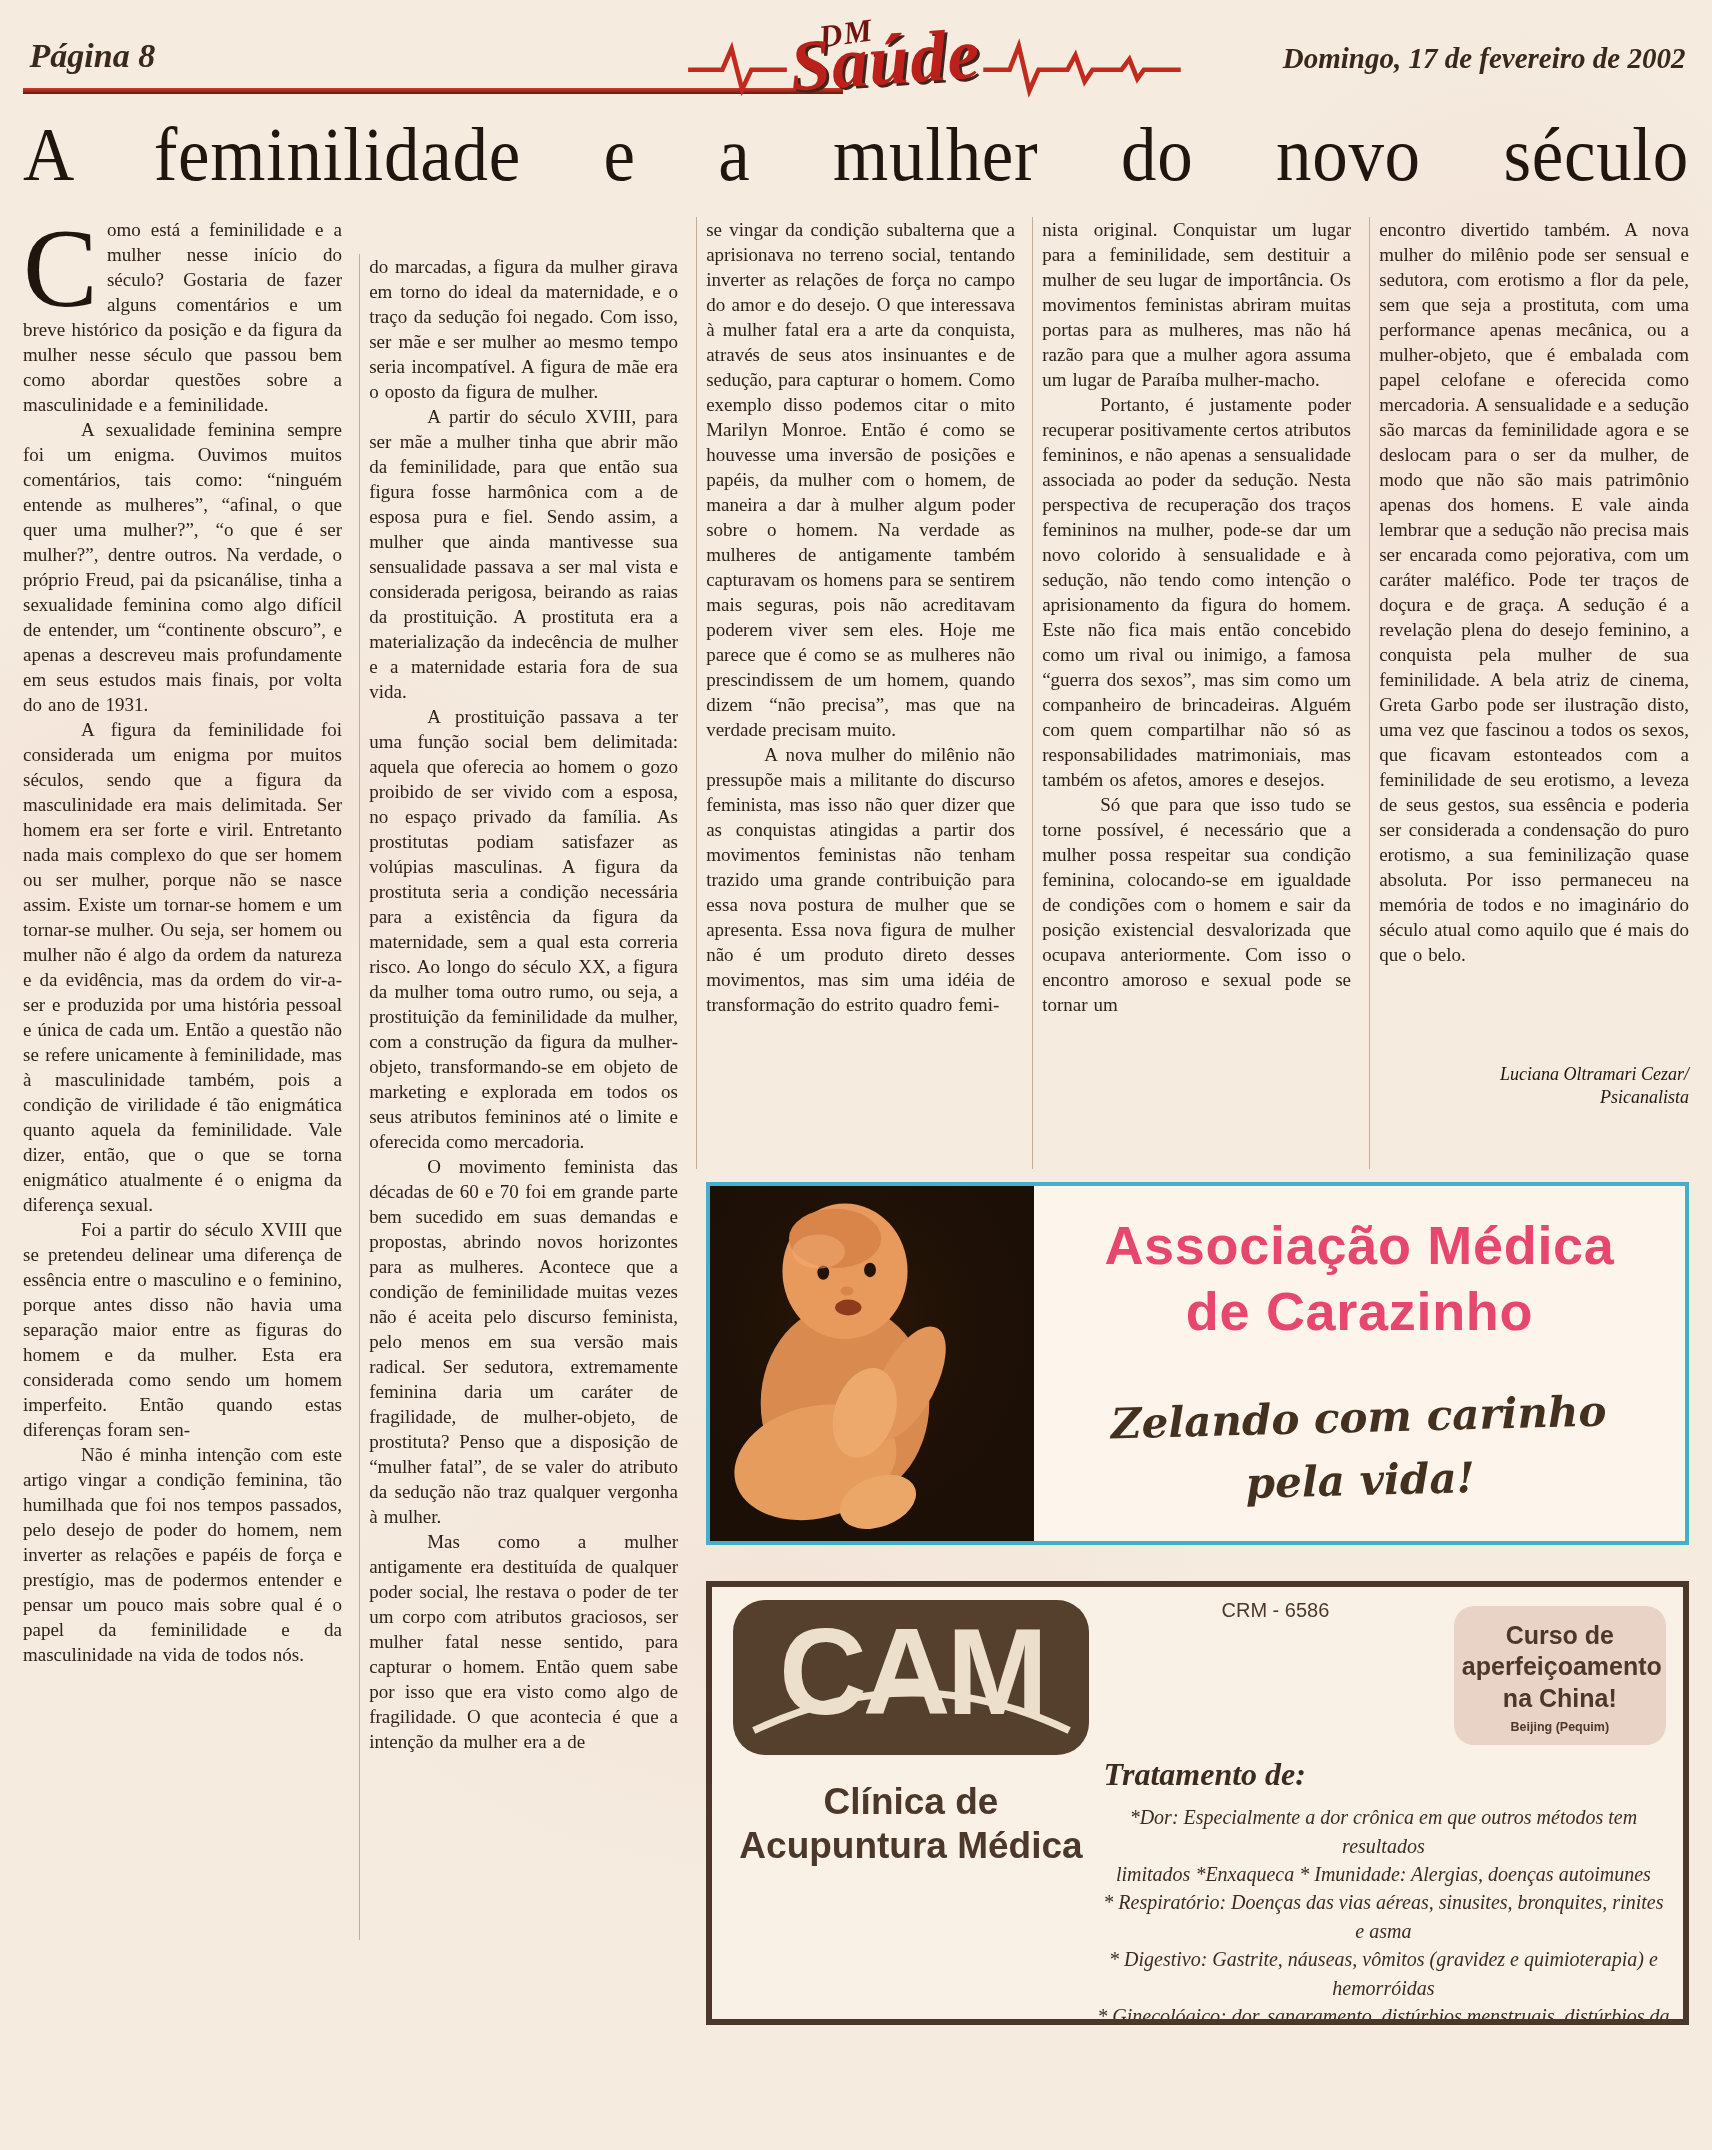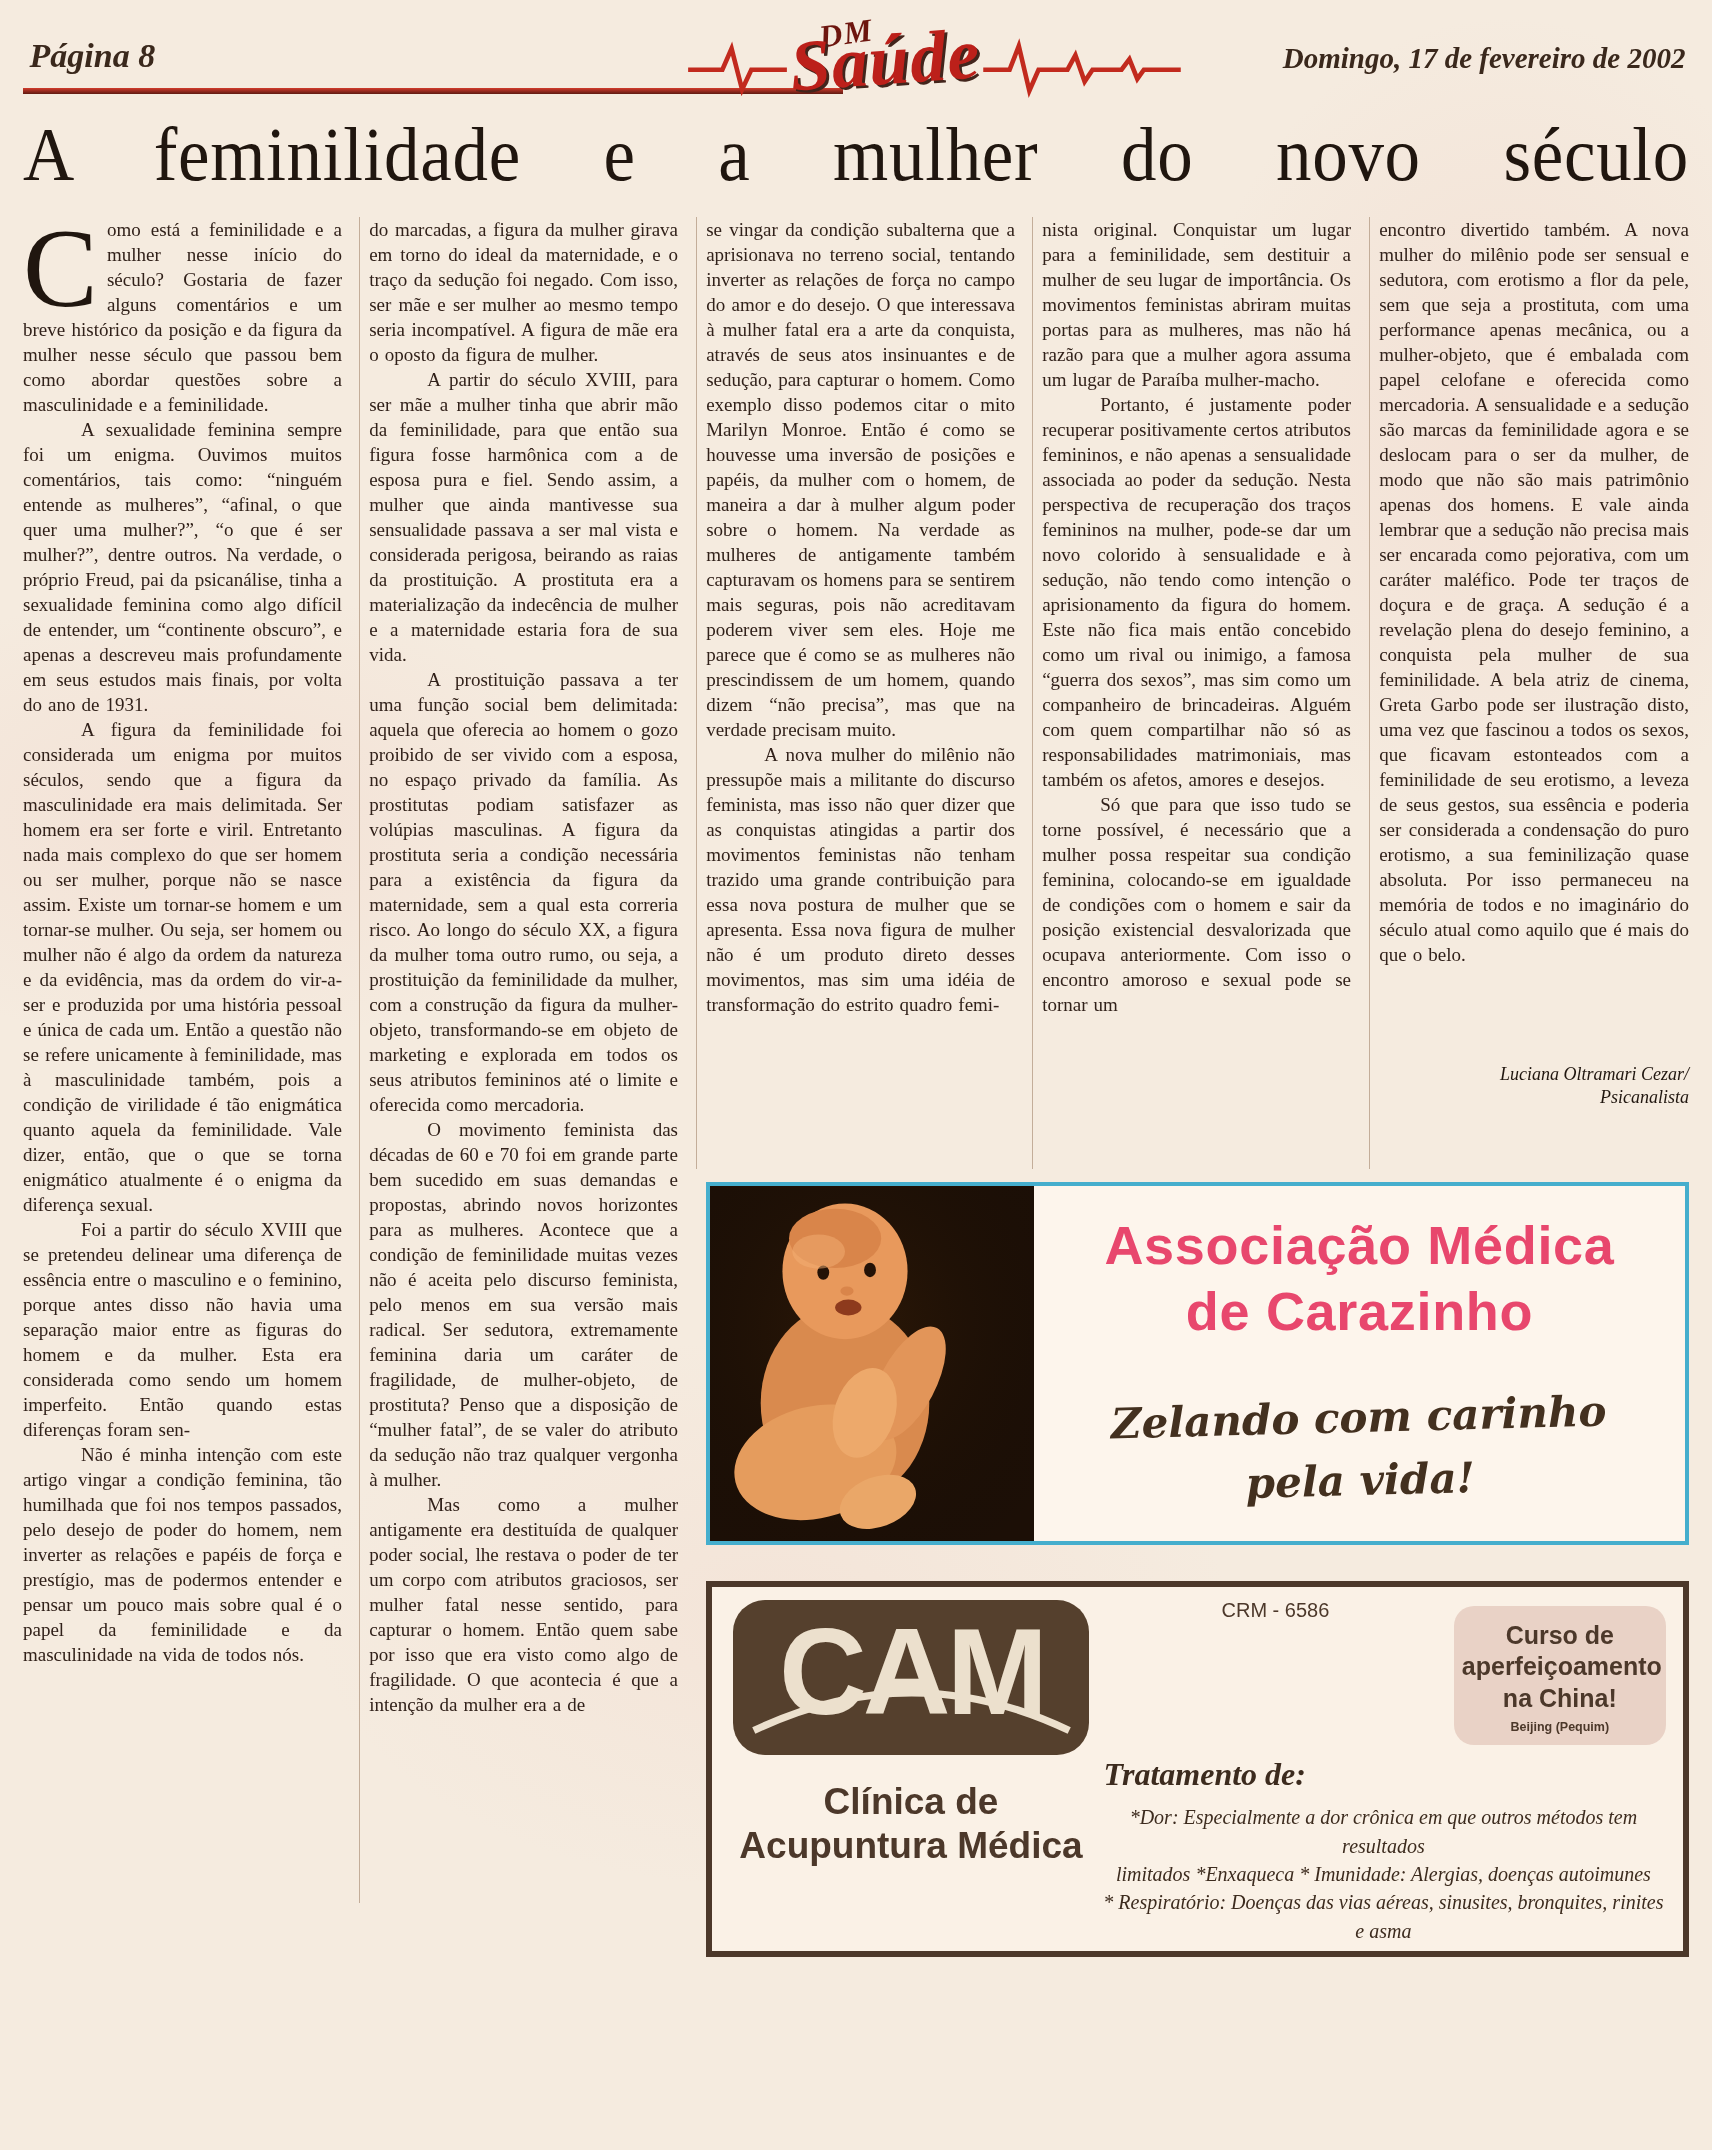--- a/index.html
+++ b/index.html
@@ -43,21 +43,21 @@
   
   .article{position:absolute;left:23px;top:217px;width:1666px;height:1765px;}
   .article-col{
     position:absolute;top:0;width:319px;overflow:hidden;
     font-size:19px;line-height:25px;text-align:justify;color:var(--ink);
     word-spacing:1.3px;
   }
   .article-col p{text-indent:58px;}
   .article-col p.cont{text-indent:0;}
   .col-1{left:0;height:1686px;}
-  .col-2{left:336px;height:1686px;}
+  .col-2{left:336px;height:1686px;margin-top:37px;}
   .col-3{left:673px;height:952px;}
   .col-4{left:1009px;height:952px;}
   .col-5{left:1346px;height:952px;width:320px;}
   .col-2,.col-3,.col-4,.col-5{border-left:0.7px solid #c3ad99;padding-left:9.2px;}
   .dropcap{
     float:left;font-size:112px;line-height:.78;padding:8px 9.2px 0 0;
     color:var(--ink-dark);font-family:"Liberation Serif",serif;
   }
   .byline{
     position:absolute;left:1346px;top:846px;width:320px;text-align:right;
@@ -76,21 +76,21 @@
     font-family:"Liberation Sans",sans-serif;font-weight:bold;
     font-size:54px;line-height:1.22;color:var(--amc-pink);letter-spacing:0.7px;
   }
   .amc-slogan{
     margin-top:41px;font-style:italic;font-weight:bold;font-size:42px;line-height:1.5;
     color:#43301f;font-family:"DejaVu Serif",serif;transform:rotate(-1.5deg);
   }
 
   
   .ad-cam{
-    position:absolute;left:683px;top:1364px;width:983px;height:376px;
+    position:absolute;left:683px;top:1364px;width:983px;height:444px;
     border:6px solid var(--cam-brown);background:#faf1e6;display:flex;flex-direction:column;overflow:hidden;
   }
   .cam-body{flex:1;display:flex;padding:12px 9.2px 0 13px;}
   .cam-left{width:372px;flex:0 0 auto;text-align:center;}
   .cam-logo-box{
     width:356px;height:155px;margin:1.3px auto 25px;background:#55402d;border-radius:32px;
     display:flex;align-items:center;justify-content:center;
   }
   .cam-clinic{
     font-family:"Liberation Sans",sans-serif;font-weight:bold;font-size:37px;line-height:1.18;color:var(--cam-brown);

